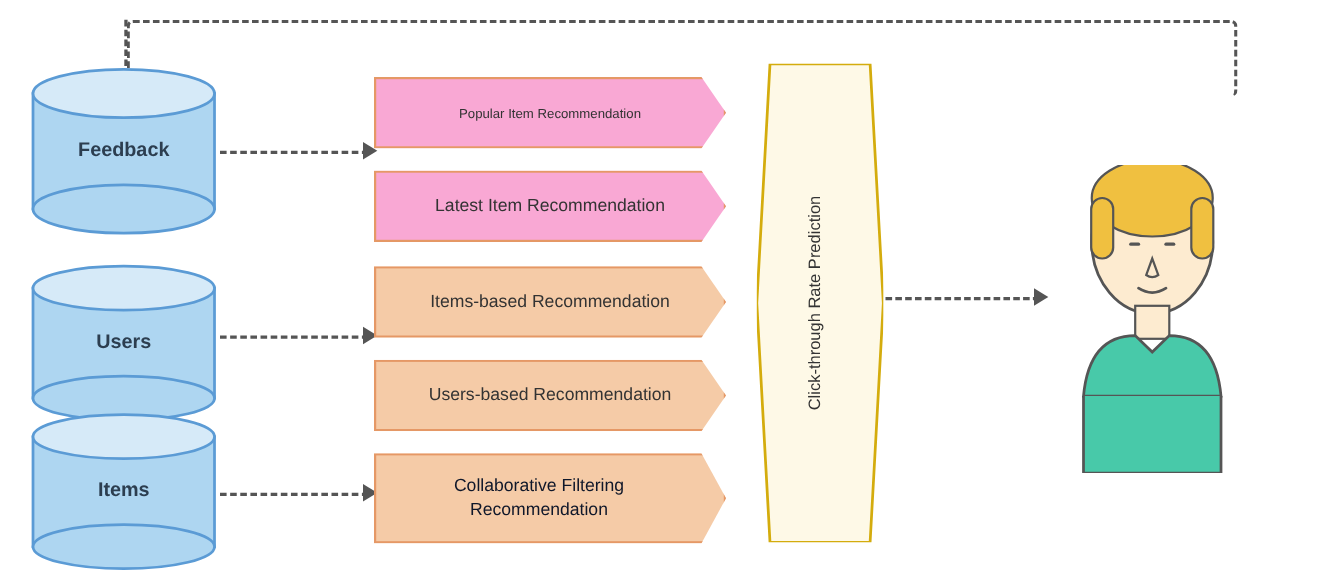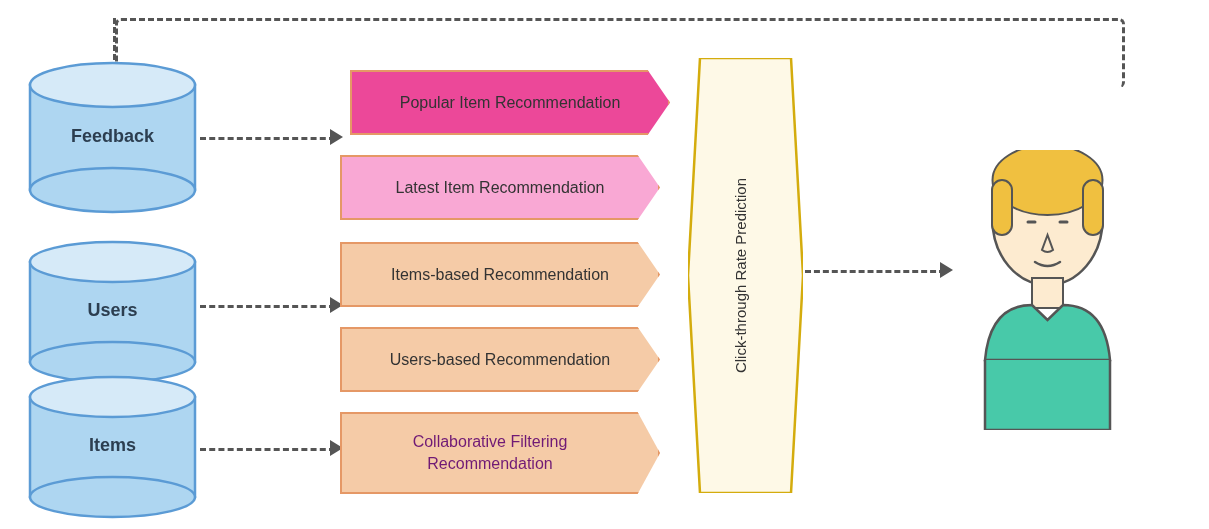--- a/index.html
+++ b/index.html
@@ -130,25 +130,25 @@
     width: 0; height: 0;
     border-top: 8px solid transparent;
     border-bottom: 8px solid transparent;
     border-left: 13px solid #555;
   "></div>
 
   <div style="
     position: absolute;
     left: 340px; top: 70px;
     width: 320px; height: 65px;
-    background: #ec4899;
-    border: 2px solid #e59866;
-    clip-path: polygon(0% 0%, 93% 0%, 100% 50%, 93% 100%, 0% 100%);
-    display: flex; align-items: center; justify-content: center; text-align: center;
-    font-size: 16px; color: #333; font-family: Arial; margin-left: 10px;
+    background: #f9a8d4;
+    border: 2px solid #e59866;
+    clip-path: polygon(0% 0%, 93% 0%, 100% 50%, 93% 100%, 0% 100%);
+    display: flex; align-items: center; justify-content: center; text-align: center;
+    font-size: 12px; color: #333; font-family: Arial;
   ">
     <span>Popular Item Recommendation</span>
   </div>
 
   <div style="
     position: absolute;
     left: 340px; top: 155px;
     width: 320px; height: 65px;
     background: #f9a8d4;
     border: 2px solid #e59866;
@@ -186,21 +186,21 @@
   </div>
 
   <div style="
     position: absolute;
     left: 340px; top: 412px;
     width: 320px; height: 82px;
     background: #f5cba7;
     border: 2px solid #e59866;
     clip-path: polygon(0% 0%, 93% 0%, 100% 50%, 93% 100%, 0% 100%);
     display: flex; align-items: center; justify-content: center; text-align: center;
-    font-size: 16px; color: #701a75; font-family: Arial; padding: 0 30px 0 10px;
+    font-size: 16px; color: #0f172a; font-family: Arial; padding: 0 30px 0 10px;
     line-height: 1.4;
   ">
     <span>Collaborative Filtering<br>Recommendation</span>
   </div>
 
   <svg style="position:absolute; left:688px; top:58px;" width="115" height="435" viewBox="0 0 115 435">
     <polygon points="12,0 103,0 115,217.5 103,435 12,435 0,217.5" fill="#fef9e7" stroke="#d4ac0d" stroke-width="2.5"></polygon>
     <text transform="translate(57.5, 217.5) rotate(-90)" text-anchor="middle" font-size="15" font-family="Arial" fill="#333">Click-through Rate Prediction</text>
   </svg>
 

